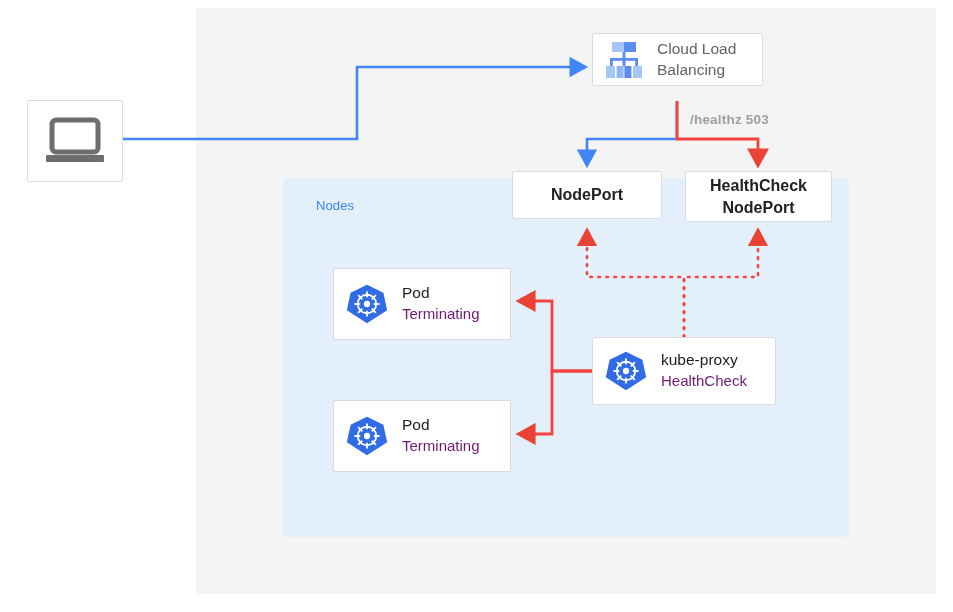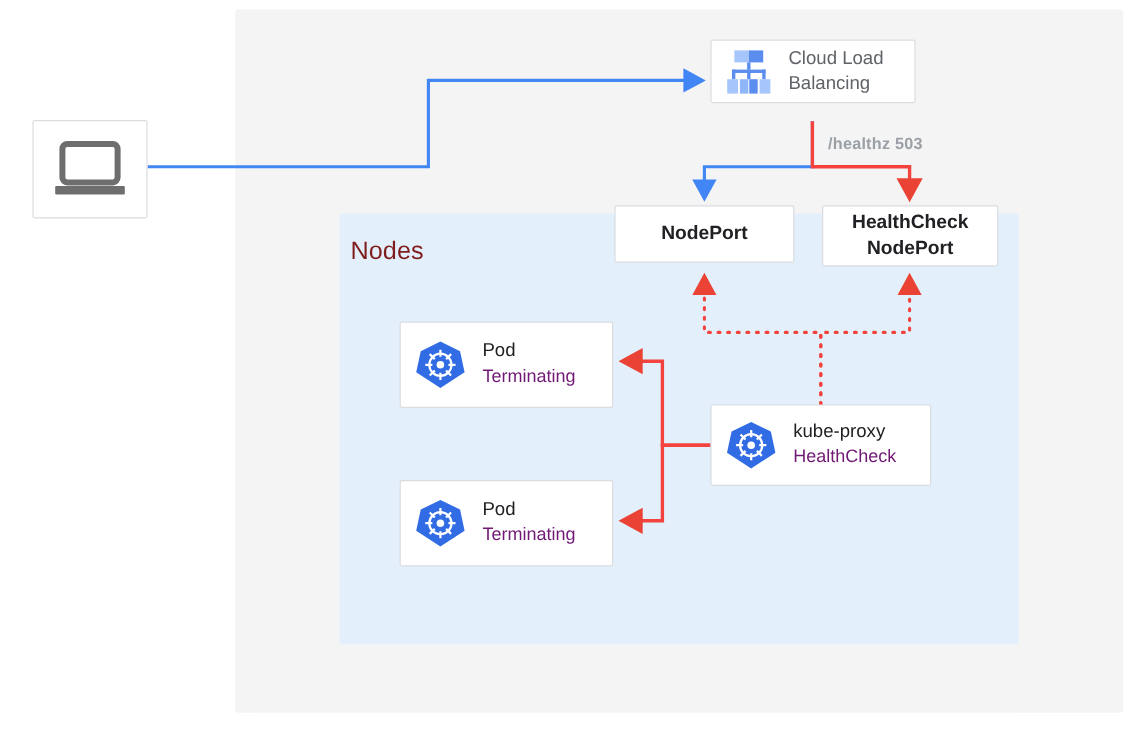--- a/index.html
+++ b/index.html
@@ -30,24 +30,24 @@
     position: absolute;
     left: 283px;
     top: 178px;
     width: 566px;
     height: 359px;
     background: #e3f0fb;
     border-radius: 3px;
   }
   .nodes-label {
     position: absolute;
-    left: 292px;
+    left: 316px;
     top: 198px;
-    font-size: 21px;
-    color: #7f1d1d;
+    font-size: 13px;
+    color: #3b82f6;
     letter-spacing: 0.1px;
   }
   
   .box {
     position: absolute;
     background: #ffffff;
     border: 1px solid #dadce0;
     border-radius: 2px;
     box-sizing: border-box;
     display: flex;

